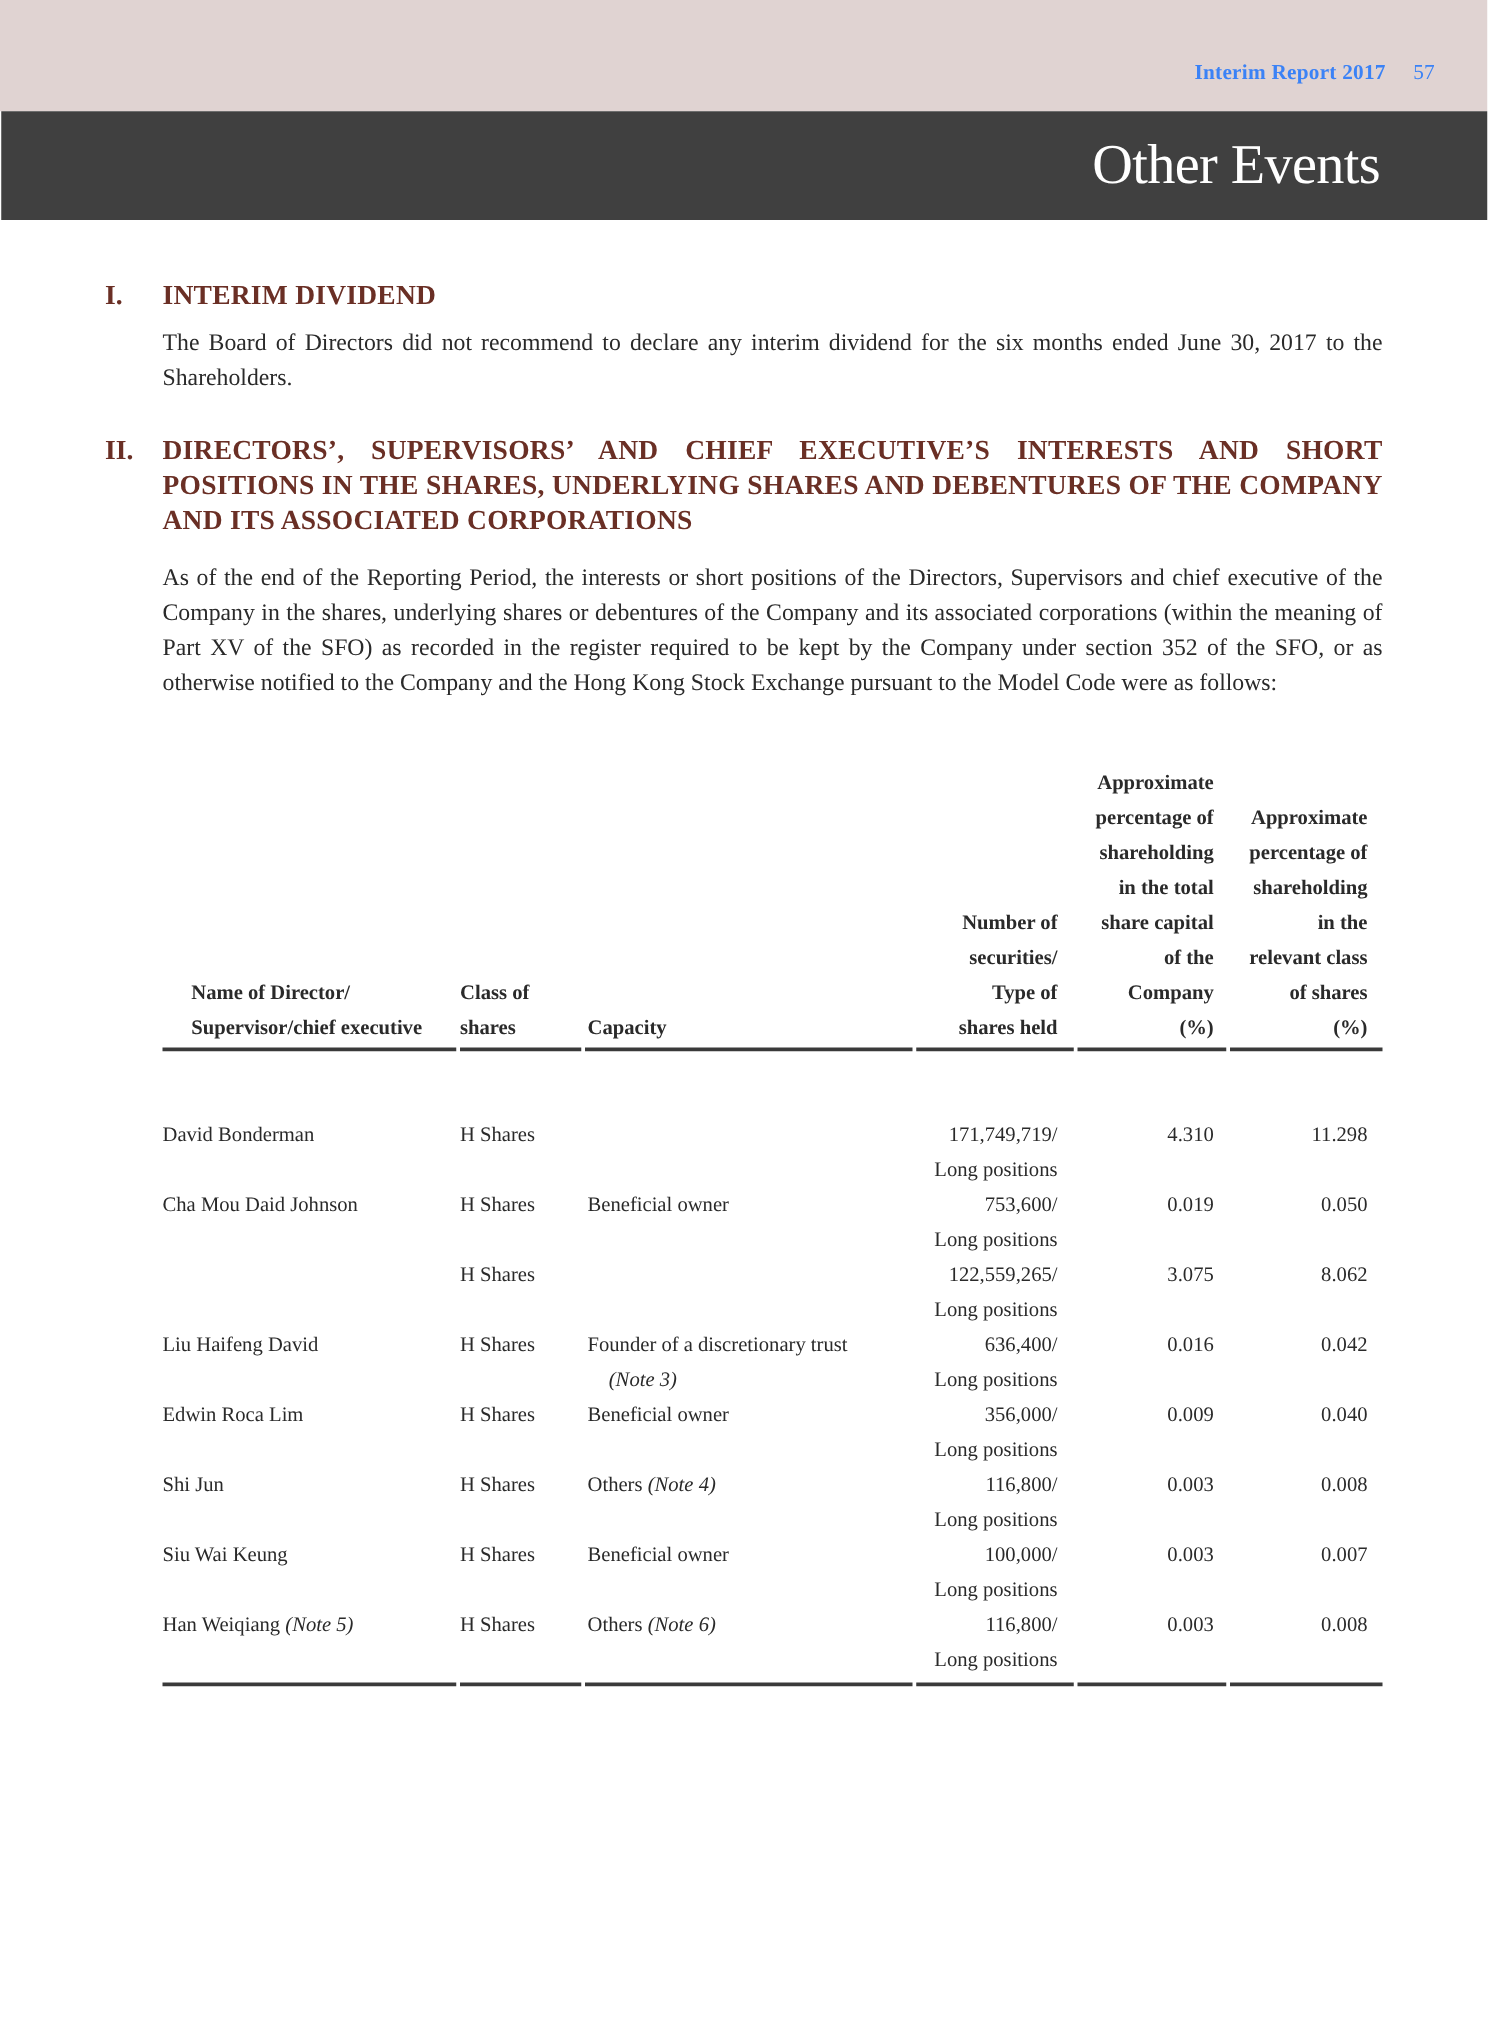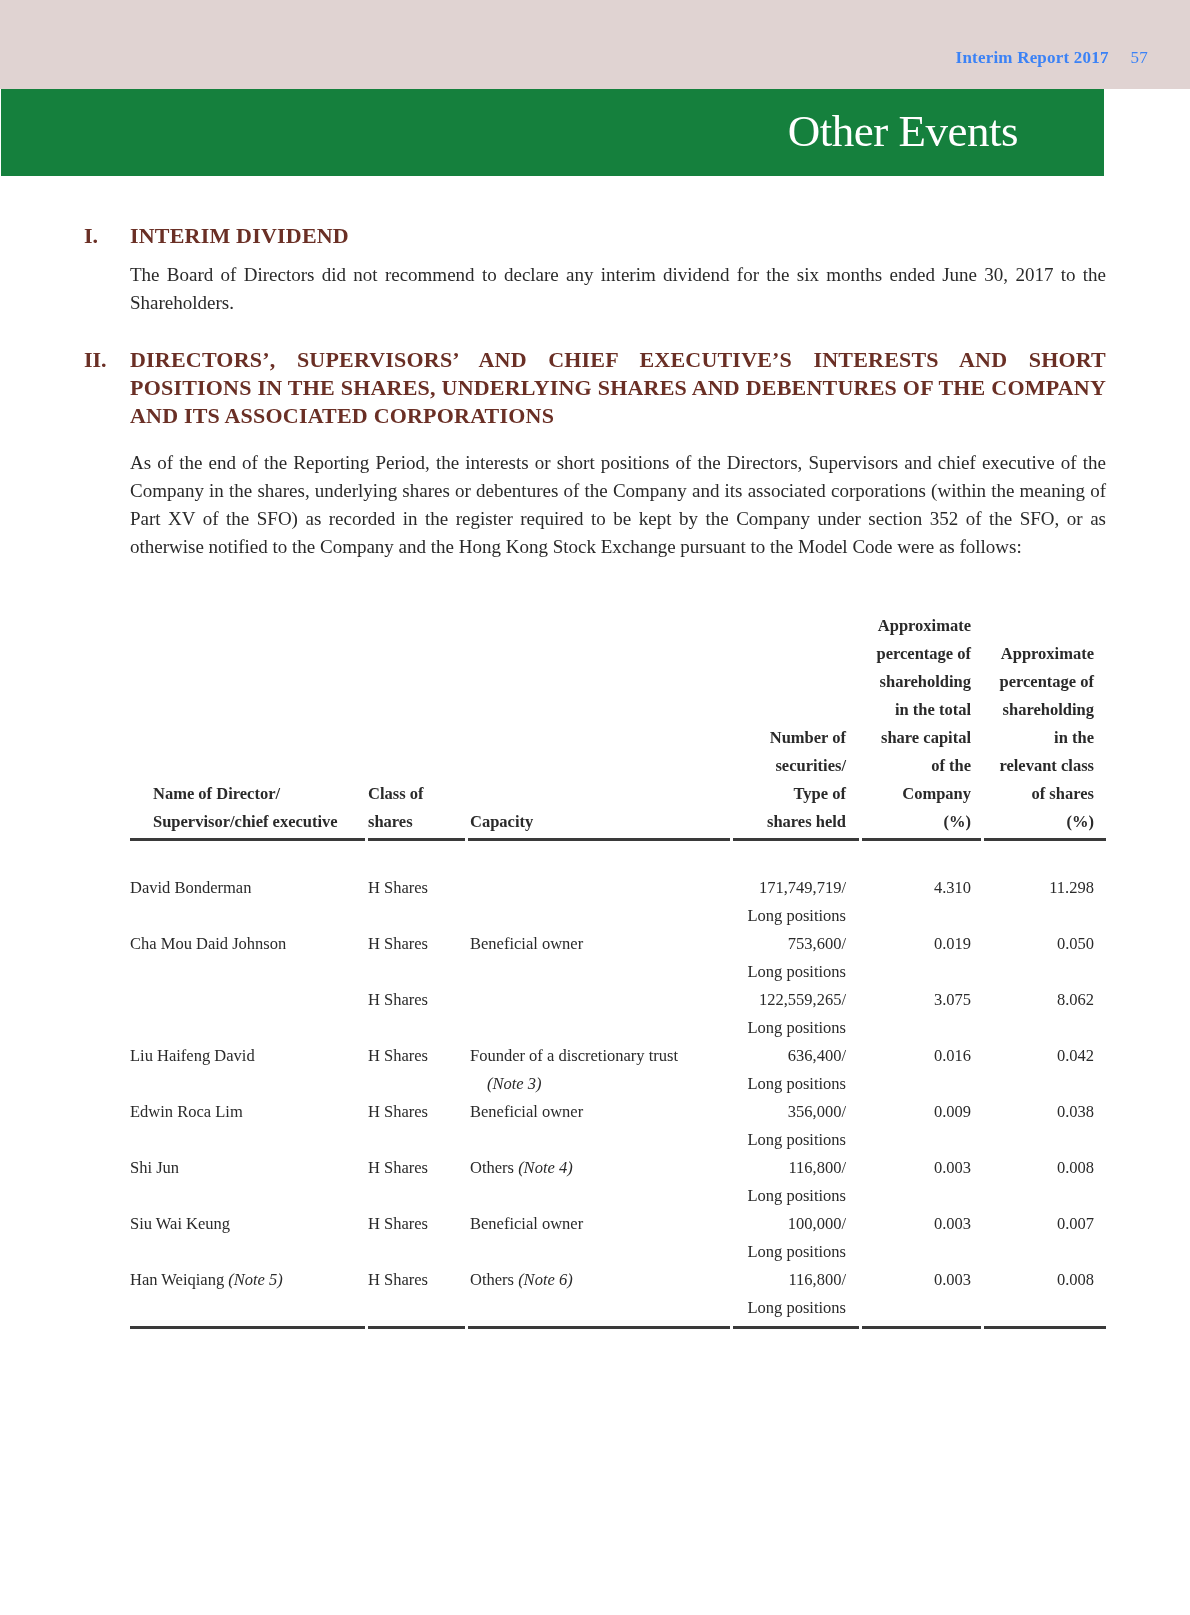--- a/index.html
+++ b/index.html
@@ -31,22 +31,22 @@
       letter-spacing: 0.2px;
     }
     .running-head .page-no {
       display: inline-block;
       margin-left: 22px;
       font-weight: normal;
     }
     .title-band {
       position: absolute;
       left: 1px; top: 89px;
-      width: 1103px; height: 87px;
-      background: #15803d;
+      width: 1189px; height: 87px;
+      background: #404040;
     }
     .title-band .title {
       position: absolute;
       right: 86px;
       top: 18px;
       font-size: 45px;
       color: #ffffff;
       letter-spacing: -0.5px;
       line-height: 1.1;
     }
@@ -120,21 +120,21 @@
     }
     .rule div { background: #3a3a3a; height: 2.5px; }
     .rule .r1 { width: 235px; }
     .rule .r2 { width: 97px; }
     .rule .r3 { width: 262px; }
     .rule .r4 { width: 126px; }
     .rule .r5 { width: 119px; }
     .rule .r6 { flex: 1; }
 
     .tbody {
-      padding-top: 33px;
+      padding-top: 53px;
       padding-bottom: 4px;
     }
     .row {
       position: relative;
       height: 56px;
       line-height: 28px;
     }
     .td { position: absolute; top: 0; white-space: nowrap; }
     .td.c1 { left: 0; }
     .td.c2 { left: 238px; }
@@ -272,21 +272,21 @@
         <div class="td c1"><span style="display:inline">Edwin Roca Lim</span></div>
         <div class="td c2">H Shares</div>
         <div class="td c3">
           <span><span style="display:inline">Beneficial owner</span></span>
         </div>
         <div class="td c4">
           <span>356,000/</span>
           <span>Long positions</span>
         </div>
         <div class="td c5">0.009</div>
-        <div class="td c6">0.038</div>
+        <div class="td c6">0.040</div>
       </div>
       <div class="row">
         <div class="td c1"><span style="display:inline">Shi Jun</span></div>
         <div class="td c2">H Shares</div>
         <div class="td c3">
           <span><span style="display:inline">Others</span> <span style="display:inline" class="note">(Note 4)</span></span>
         </div>
         <div class="td c4">
           <span>116,800/</span>
           <span>Long positions</span>

